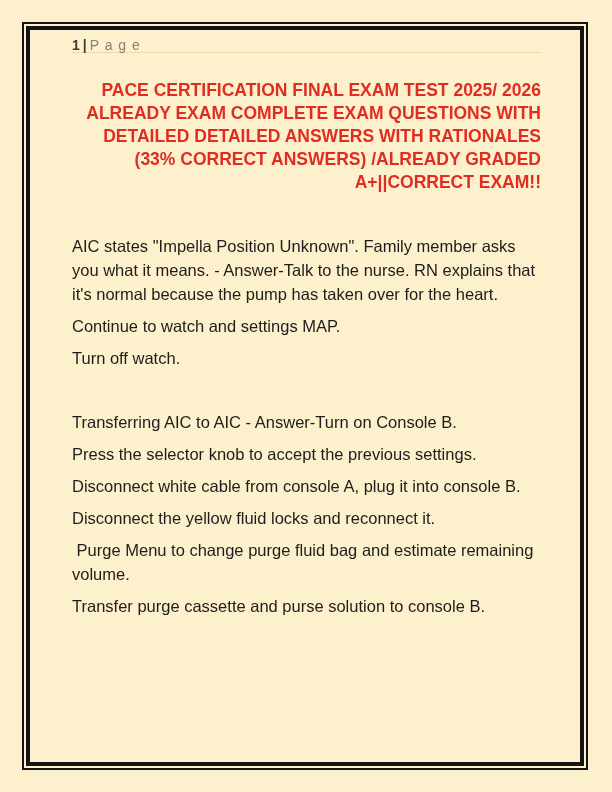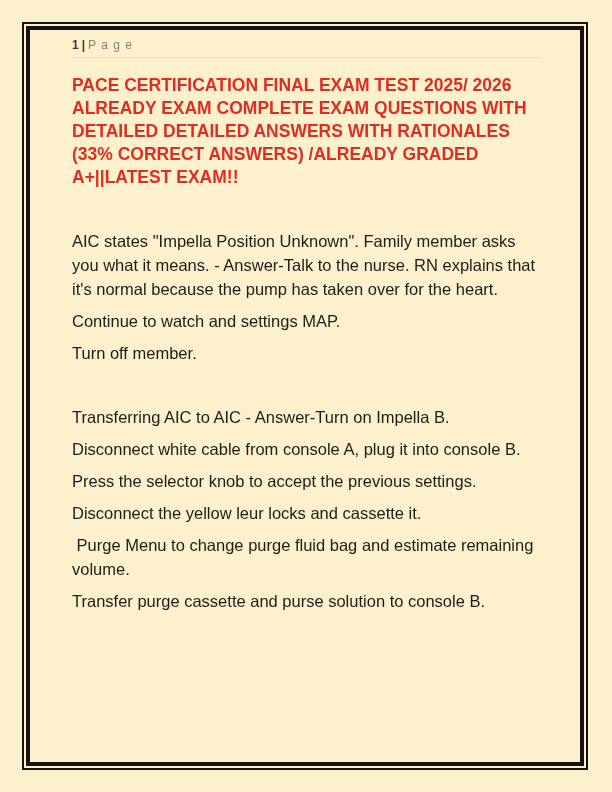--- a/index.html
+++ b/index.html
@@ -31,32 +31,31 @@
     width: 100%;
     height: 100%;
     border: 4px solid var(--border);
   }
   .content {
     width: 100%;
     height: 100%;
     padding: 8px 39px 10px 42px;
   }
   .header {
-    font-size: 12px;
+    font-size: 14px;
     line-height: 14px;
-    padding-bottom: 5px;
     border-bottom: 1px solid var(--header-rule);
     color: var(--header-text);
   }
   .pnum { font-weight: bold; color: var(--header-text); }
   .psep { font-weight: bold; color: var(--header-text); padding: 0 3px; }
   .plabel { color: var(--header-label); letter-spacing: 1px; }
   .title {
-    margin-top: 16px;
-    text-align: left;
+    margin-top: 26px;
+    text-align: right;
     color: var(--title-red);
     font-weight: bold;
     font-size: 17.5px;
     line-height: 23px;
   }
   .body-text {
     margin-top: 40px;
     color: var(--body-text);
     font-size: 16.5px;
     line-height: 24px;
@@ -77,32 +76,32 @@
 
         <div class="header">
           <span class="pnum">1</span><span class="psep">|</span><span class="plabel">P a g e</span>
         </div>
 
         <div class="title">
           <div class="title-line">PACE CERTIFICATION FINAL EXAM TEST 2025/ 2026</div>
           <div class="title-line">ALREADY EXAM COMPLETE EXAM QUESTIONS WITH</div>
           <div class="title-line">DETAILED DETAILED ANSWERS WITH RATIONALES</div>
           <div class="title-line">(33% CORRECT ANSWERS) /ALREADY GRADED</div>
-          <div class="title-line">A+||LATEST EXAM!!</div>
+          <div class="title-line">A+||CORRECT EXAM!!</div>
         </div>
 
         <div class="body-text">
           <p class="para">AIC states "Impella Position Unknown". Family member asks you what it means. - Answer-Talk to the nurse. RN explains that it's normal because the pump has taken over for the heart.</p>
           <p class="para">Continue to watch and settings MAP.</p>
-          <p class="para">Turn off member.</p>
+          <p class="para">Turn off watch.</p>
           <p class="para"></p>
-          <p class="para">Transferring AIC to AIC - Answer-Turn on Impella B.</p>
+          <p class="para">Transferring AIC to AIC - Answer-Turn on Console B.</p>
+          <p class="para">Press the selector knob to accept the previous settings.</p>
           <p class="para">Disconnect white cable from console A, plug it into console B.</p>
-          <p class="para">Press the selector knob to accept the previous settings.</p>
-          <p class="para">Disconnect the yellow leur locks and cassette it.</p>
+          <p class="para">Disconnect the yellow fluid locks and reconnect it.</p>
           <p class="para"> Purge Menu to change purge fluid bag and estimate remaining volume.</p>
           <p class="para">Transfer purge cassette and purse solution to console B.</p>
         </div>
 
       </div>
     </div>
   </div>
 </div>
 
 </body></html>

